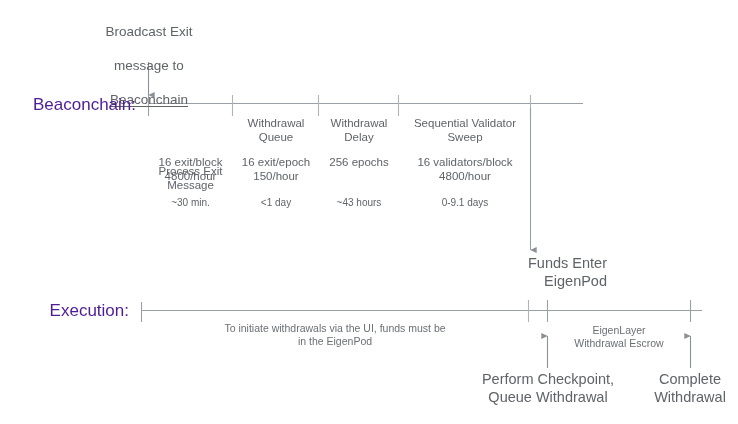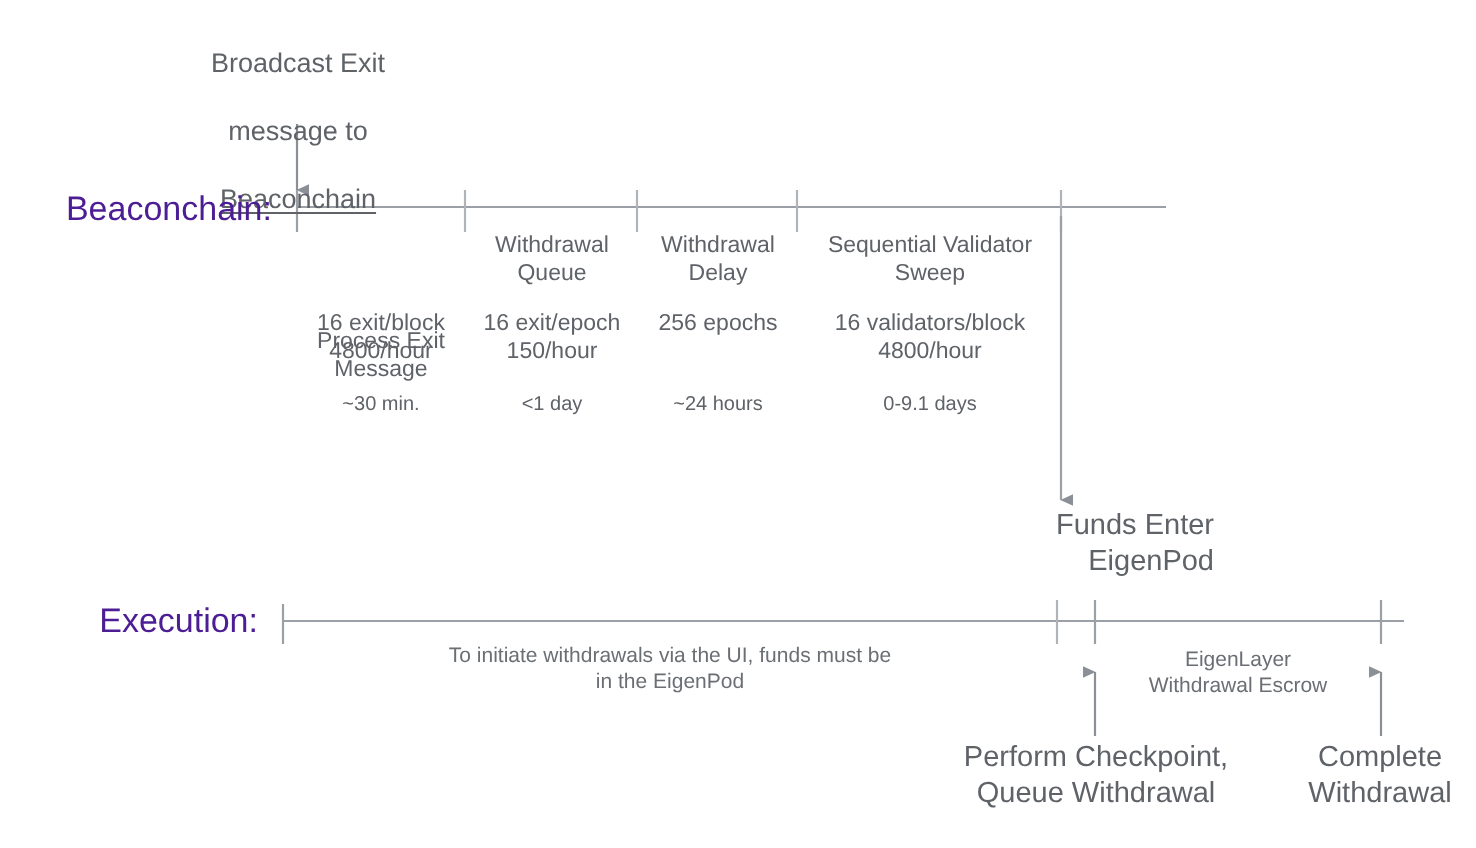--- a/index.html
+++ b/index.html
@@ -159,21 +159,21 @@
 
   <div class="txt phase-title" style="left:233px; top:116px; width:86px;">Withdrawal
 Queue</div>
   <div class="txt phase-rate" style="left:233px; top:155px; width:86px;">16 exit/epoch
 150/hour</div>
   <div class="txt phase-dur" style="left:233px; top:196px; width:86px;">&lt;1 day</div>
 
   <div class="txt phase-title" style="left:319px; top:116px; width:80px;">Withdrawal
 Delay</div>
   <div class="txt phase-rate" style="left:319px; top:155px; width:80px;">256 epochs</div>
-  <div class="txt phase-dur" style="left:319px; top:196px; width:80px;">~24 hours</div>
+  <div class="txt phase-dur" style="left:319px; top:196px; width:80px;">~43 hours</div>
 
   <div class="txt phase-title" style="left:399px; top:116px; width:132px;">Sequential Validator
 Sweep</div>
   <div class="txt phase-rate" style="left:399px; top:155px; width:132px;">16 validators/block
 4800/hour</div>
   <div class="txt phase-dur" style="left:399px; top:196px; width:132px;">0-9.1 days</div>
 
   <div class="node-label" style="left:455px; top:254px; width:152px;">Funds Enter
 EigenPod</div>
 

